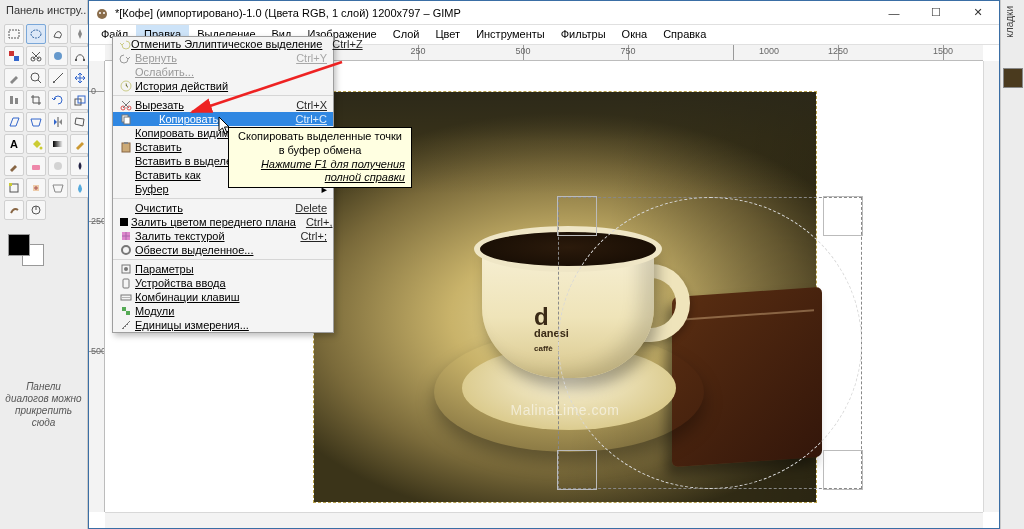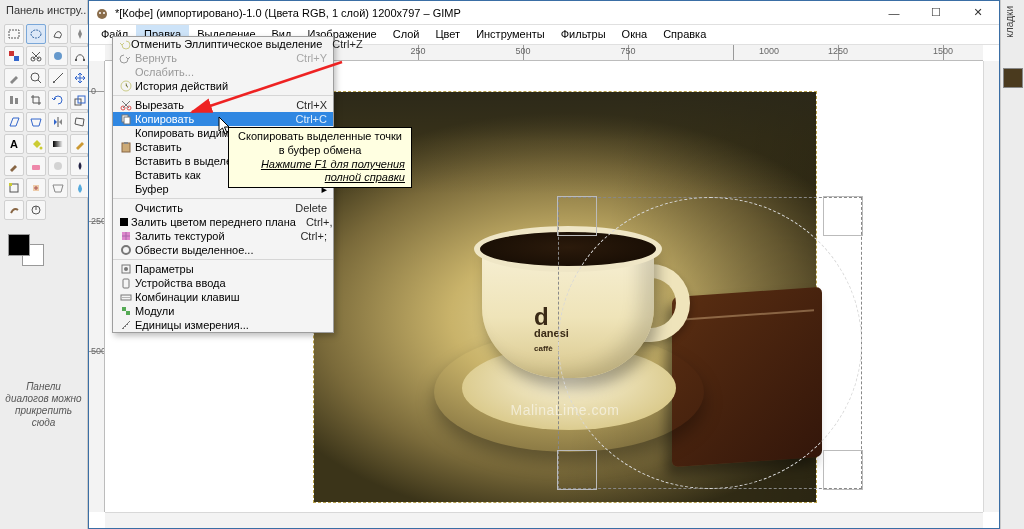--- a/index.html
+++ b/index.html
@@ -26,24 +26,24 @@
   .winbtn { width: 42px; height: 24px; display: flex; align-items: center; justify-content: center; color: #333; }
 
   .menubar { height: 20px; display: flex; align-items: stretch; padding: 0 4px; background: #fff; border-bottom: 1px solid #e0e0e0; }
   .menu-item { padding: 3px 8px; color: #000; }
   .menu-item.open { background: #cde3f8; }
 
   .dropdown { position: absolute; left: 112px; top: 36px; width: 222px; background: #f4f4f4; border: 1px solid #9e9e9e; box-shadow: 2px 3px 6px rgba(0,0,0,.25); z-index: 50; }
   .dditem { display: flex; align-items: center; height: 14px; padding: 0 6px 0 4px; color: #000; position: relative; }
   .dditem.sep { height: 0; border-top: 1px solid #d6d6d6; margin: 2px 0; }
   .dditem.disabled { color: #9a9a9a; }
-  .dditem.hover { background: #2f87e2; color: #fff; }
+  .dditem.hover { background: #2f87e2; color: #fff; gap: 24px; }
   .dditem .dd-ic { width: 18px; display: inline-flex; align-items:center; justify-content:center; }
-  .dditem .dd-lbl { flex: 1; white-space: nowrap; }
-  .dditem .dd-sc { color: inherit; opacity: .85; margin-left: 10px; }
+  .dditem .dd-lbl { flex: 1; white-space: nowrap; text-decoration: underline; }
+  .dditem .dd-sc { color: inherit; opacity: .85; margin-left: 10px; text-decoration: underline; }
   .dditem .sub { position: absolute; right: 6px; }
 
   .tooltip { position: absolute; z-index: 60; background: #ffffe1; border: 1px solid #000; padding: 2px 6px; color: #000; font-size: 10px; text-align: right; line-height: 1.25; }
   .tooltip .t1 { text-align:center; }
   .tooltip .t2 { font-style: italic; text-decoration: underline; }
 
   .ruler-h { position: absolute; left: 16px; right: 16px; top: 0; height: 16px; background: #f3f3f3; border-bottom: 1px solid #bcbcbc; overflow:hidden; }
   .ruler-v { position: absolute; left: 0; top: 16px; bottom: 16px; width: 16px; background: #f3f3f3; border-right: 1px solid #bcbcbc; overflow:hidden; }
   .ruler-h .tick { position:absolute; top:0; width:1px; height:16px; background:#999; }
   .ruler-h .lbl { position:absolute; top:1px; font-size:9px; color:#666; transform:translateX(-50%); }

